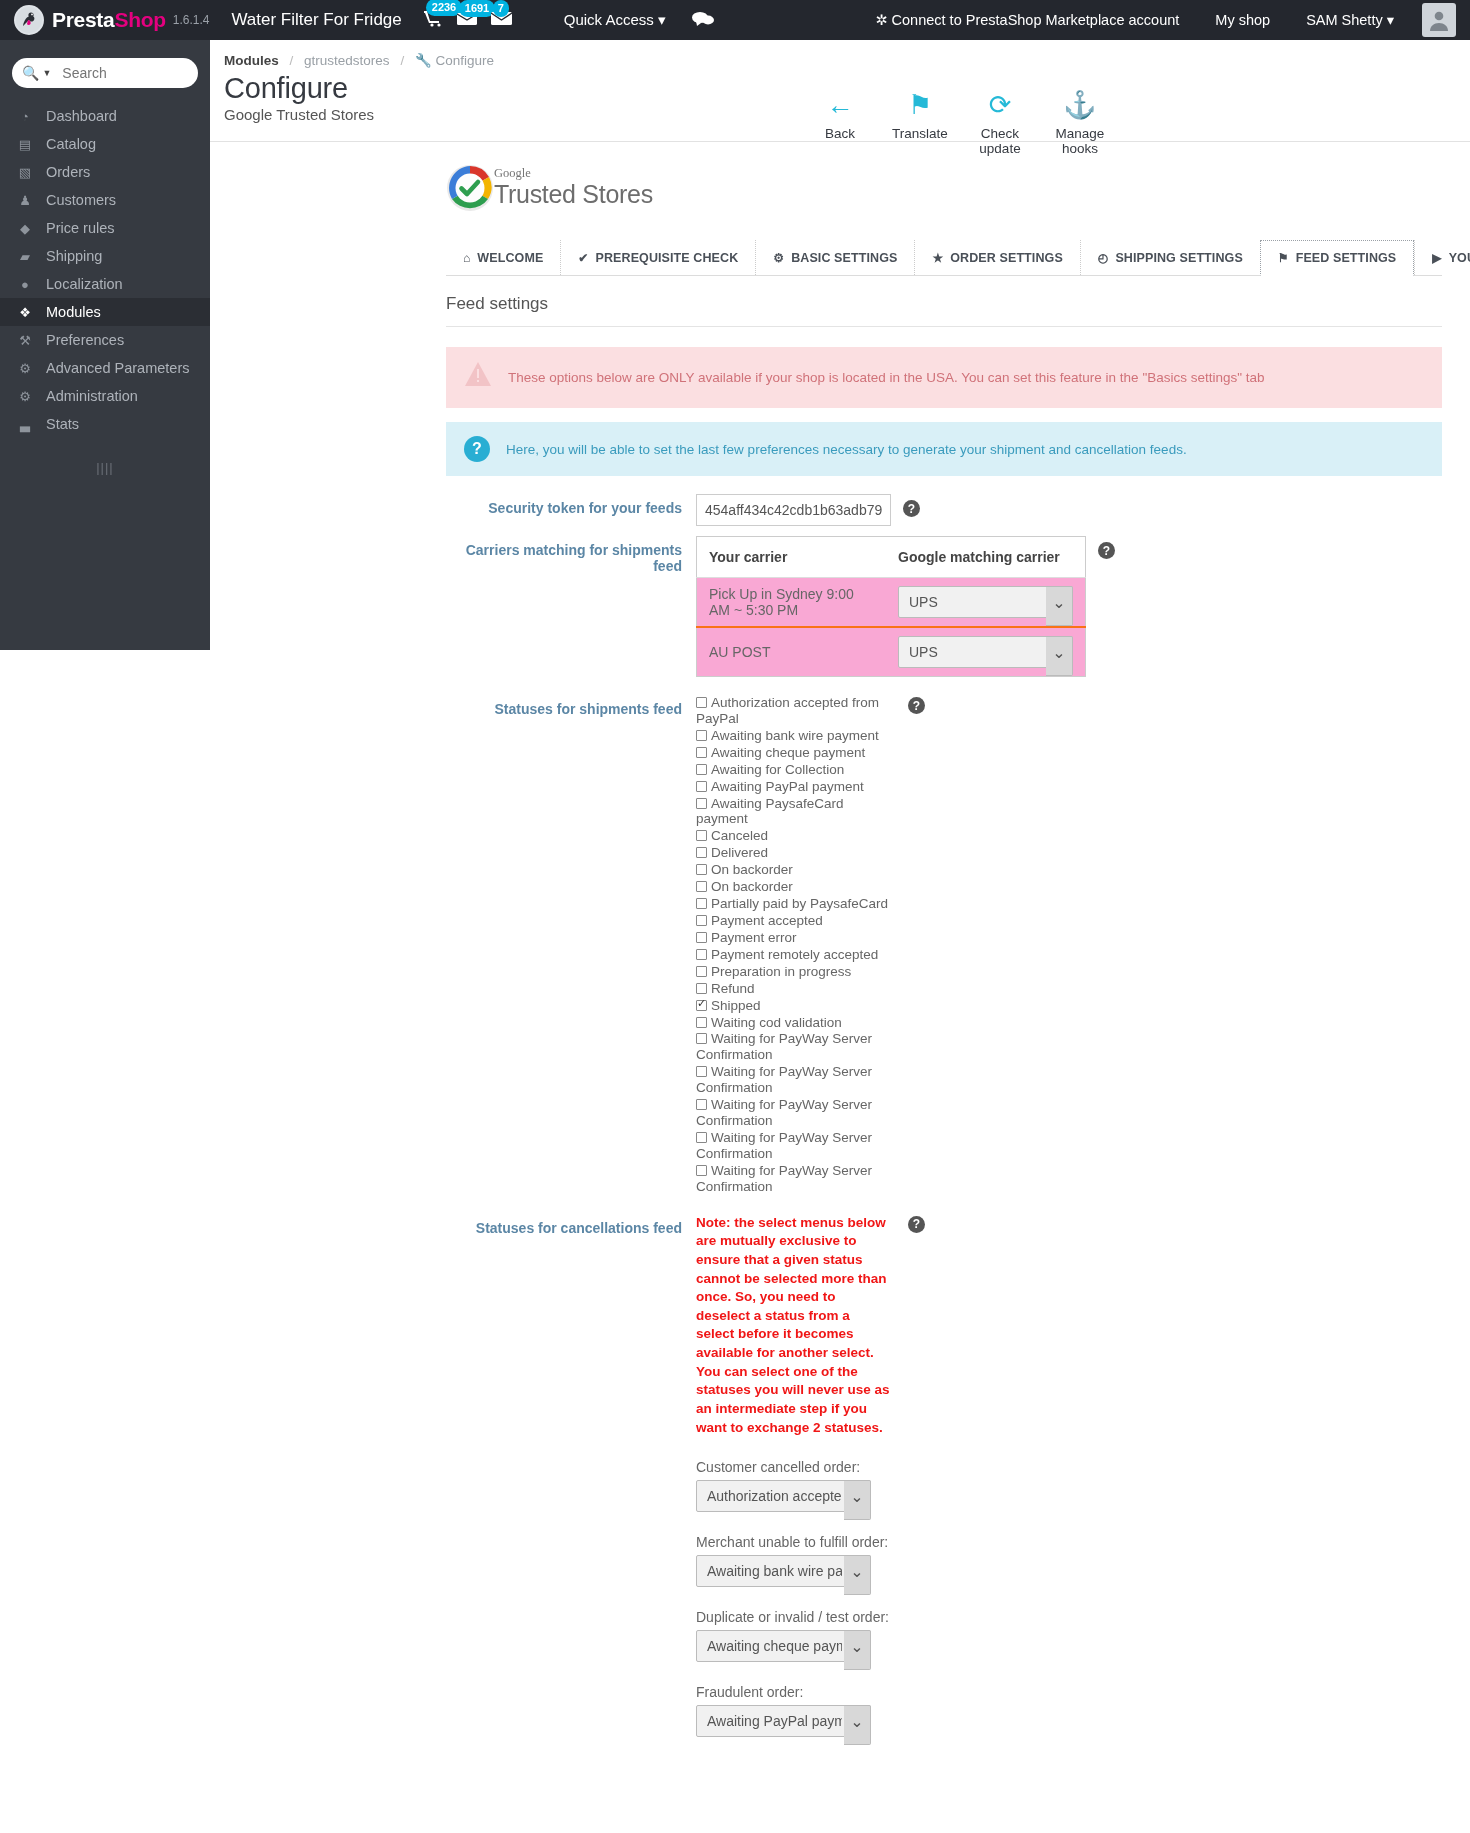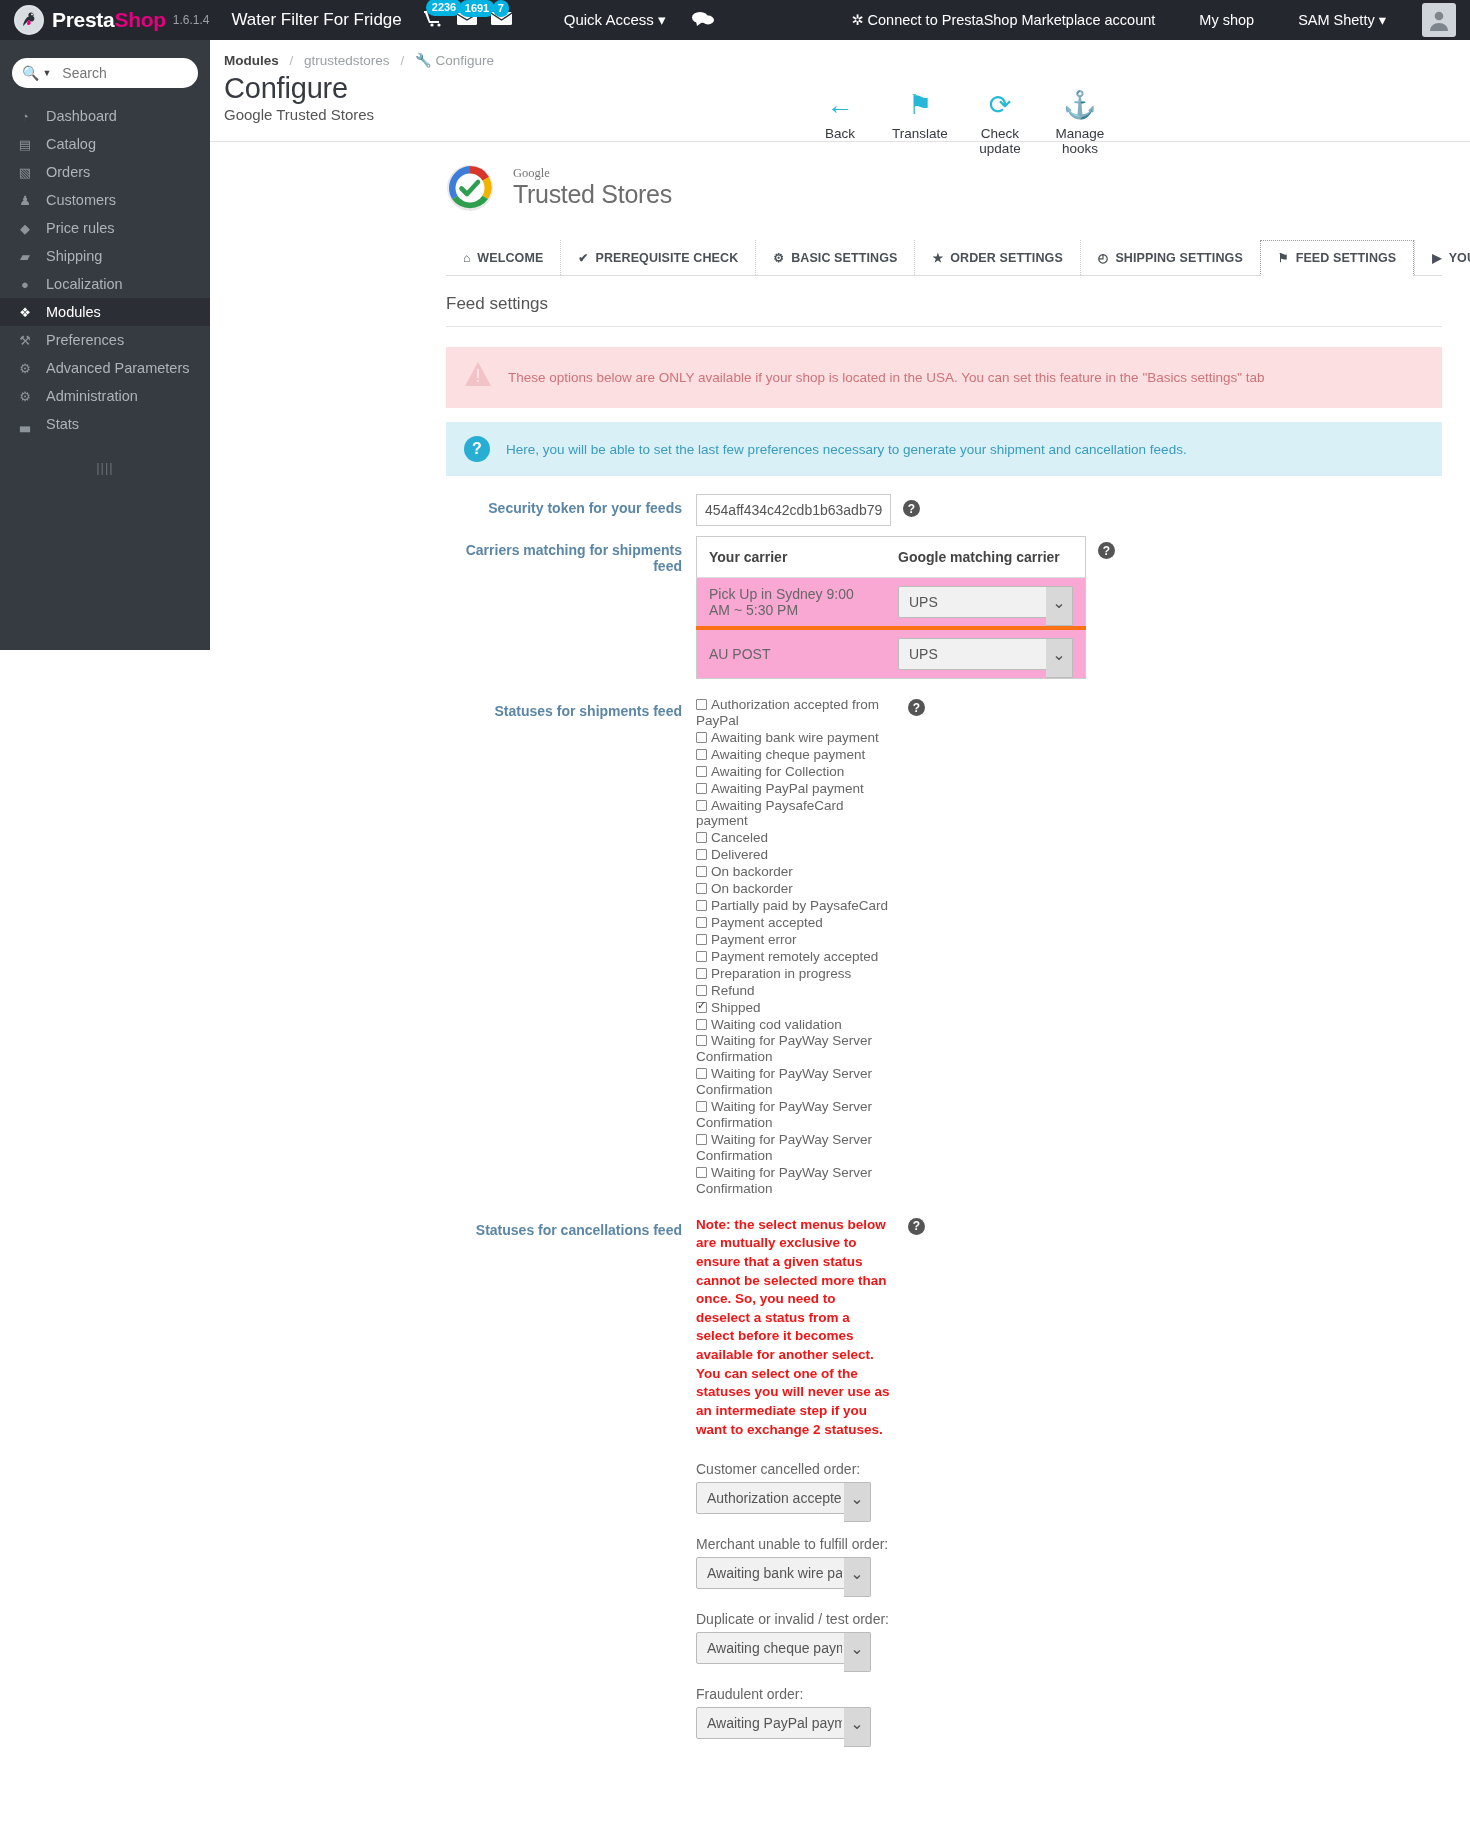--- a/index.html
+++ b/index.html
@@ -32,21 +32,21 @@
   .topbar-icons{ display:flex; align-items:center; margin-left:22px; gap:14px;}
   .ic-wrap{ position:relative; color:#fff; }
   .badge{
     position:absolute; top:-11px; left:2px;
     background:#00b3e1; color:#fff; border-radius:10px;
     font-size:11px; line-height:1; padding:3px 6px; font-weight:bold;
   }
   .badge.sm{ padding:3px 5px; }
   .quick-access{ margin-left:52px; color:#fff; font-size:15px; white-space:nowrap;}
   .chat-ic{ margin-left:26px; color:#fff; }
-  .topbar-right{ margin-left:auto; display:flex; align-items:center; gap:8px;}
+  .topbar-right{ margin-left:auto; display:flex; align-items:center; gap:0;}
   .tb-link{ color:#fff; font-size:14.5px; white-space:nowrap; padding:0 18px;}
   .avatar{
     width:34px;height:34px;border-radius:3px;background:#cfd4da;
     margin-left:10px; display:flex;align-items:center;justify-content:center;
     color:#6b7279; flex:none;
   }
   
   .page{ display:flex; align-items:flex-start; }
   .sidebar{
     width:210px; flex:none; background:#363a41; min-height:610px;
@@ -78,21 +78,21 @@
   .breadcrumb b{ color:#444; font-weight:bold;}
   .breadcrumb .sep{ margin:0 7px; color:#bbb;}
   .page-title{ font-size:29px; color:#363a41; margin-top:4px; font-weight:normal; letter-spacing:-.2px;}
   .page-sub{ font-size:15px; color:#555; margin-top:1px; padding-bottom:18px;}
   .hdr-toolbar{ position:absolute; right:350px; top:50px; display:flex; gap:0;}
   .tb-btn{ width:80px; text-align:center; color:#444; font-size:13.5px; cursor:pointer;}
   .tb-btn .g{ display:block; color:#25b9d7; font-size:27px; line-height:30px; margin-bottom:6px;}
   .tb-btn .lbl{ display:block; font-size:13.5px; color:#363a41;}
   
   .panel{ padding:0 28px 0 236px; }
-  .logo-row{ display:flex; align-items:center; gap:19px; padding:22px 0 6px 0;}
+  .logo-row{ display:flex; align-items:center; gap:0; padding:22px 0 6px 0;}
   .gts-mark{ width:48px;height:48px; position:relative; flex:none;}
   .gts-text .g1{ font-size:12.5px; color:#757575; font-family:"Liberation Serif", serif; line-height:1;}
   .gts-text .g2{ font-size:25px; color:#6d6d6d; line-height:1.15; letter-spacing:-.3px;}
   .tabs{
     display:flex; align-items:stretch; border-bottom:1px solid #dcdcdc;
     margin-top:22px; height:36px;
   }
   .tab{
     display:flex;align-items:center; gap:7px;
     padding:0 17px; font-size:12.5px; font-weight:bold; color:#4a5058;
@@ -129,21 +129,21 @@
   .text-input{
     width:195px; height:32px; border:1px solid #ccc; background:#fff;
     padding:0 8px; font-size:14px; color:#555;
     font-family:"Liberation Sans", sans-serif;
   }
   .carrier-table{ border:1px solid #ccc; width:390px; background:#f9a8d4; border-collapse:collapse;}
   .carrier-table th{
     text-align:left; font-size:14px; color:#444; font-weight:bold;
     padding:12px 12px; border-bottom:1px solid #ddd; background:#fff;
   }
-  .carrier-table td{ padding:8px 12px; border-bottom:4px solid #f97316; font-size:14px; color:#666; vertical-align:middle;}
+  .carrier-table td{ padding:8px 12px; border-bottom:2px solid #f97316; font-size:14px; color:#666; vertical-align:middle;}
   .carrier-table tr:last-child td{ border-bottom:none; }
   .sel{
     -webkit-appearance:none; appearance:none;
     border:1px solid #bbb; background:#f1f1f1; height:32px;
     padding:0 28px 0 10px; font-size:14px; color:#555; width:175px;
     font-family:"Liberation Sans", sans-serif; border-radius:2px;
   }
   .sel-wrap{ position:relative; display:inline-block; }
   .sel-wrap:after{
     content:"\2304"; position:absolute; right:0; top:0; width:26px; height:32px;

